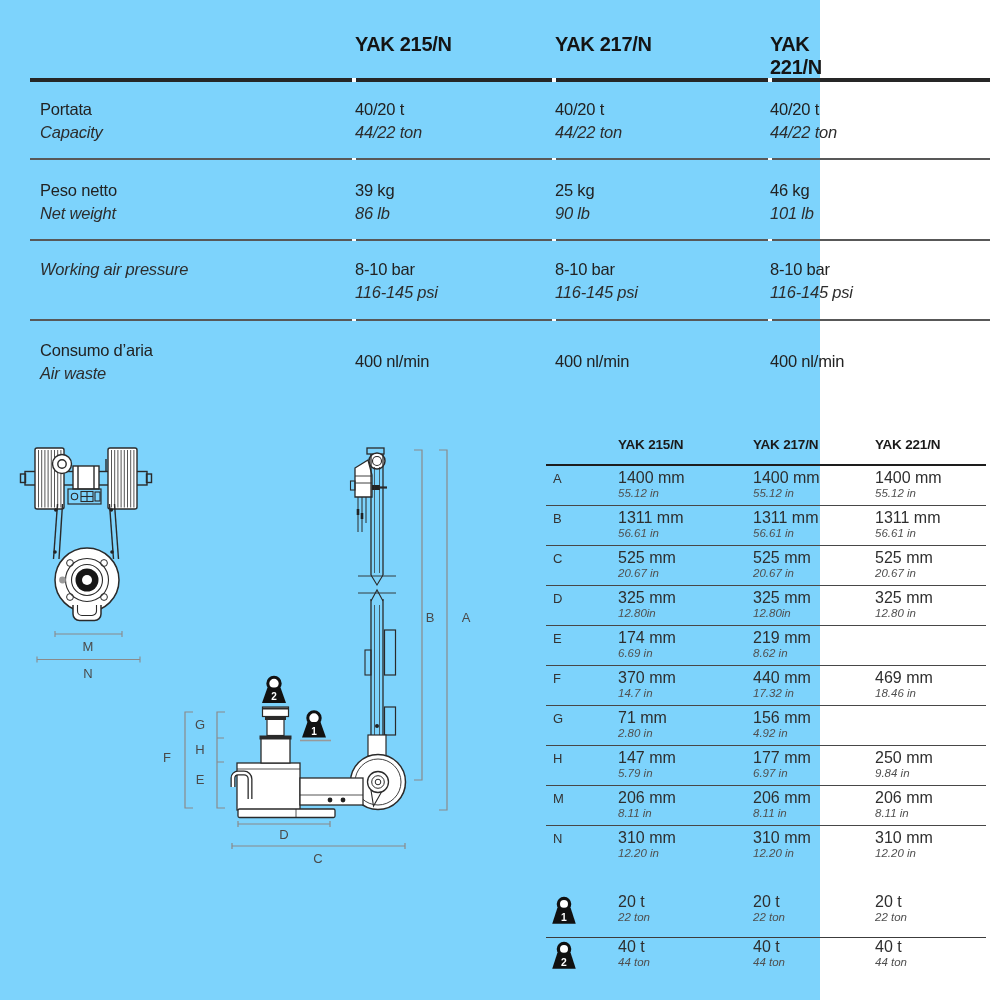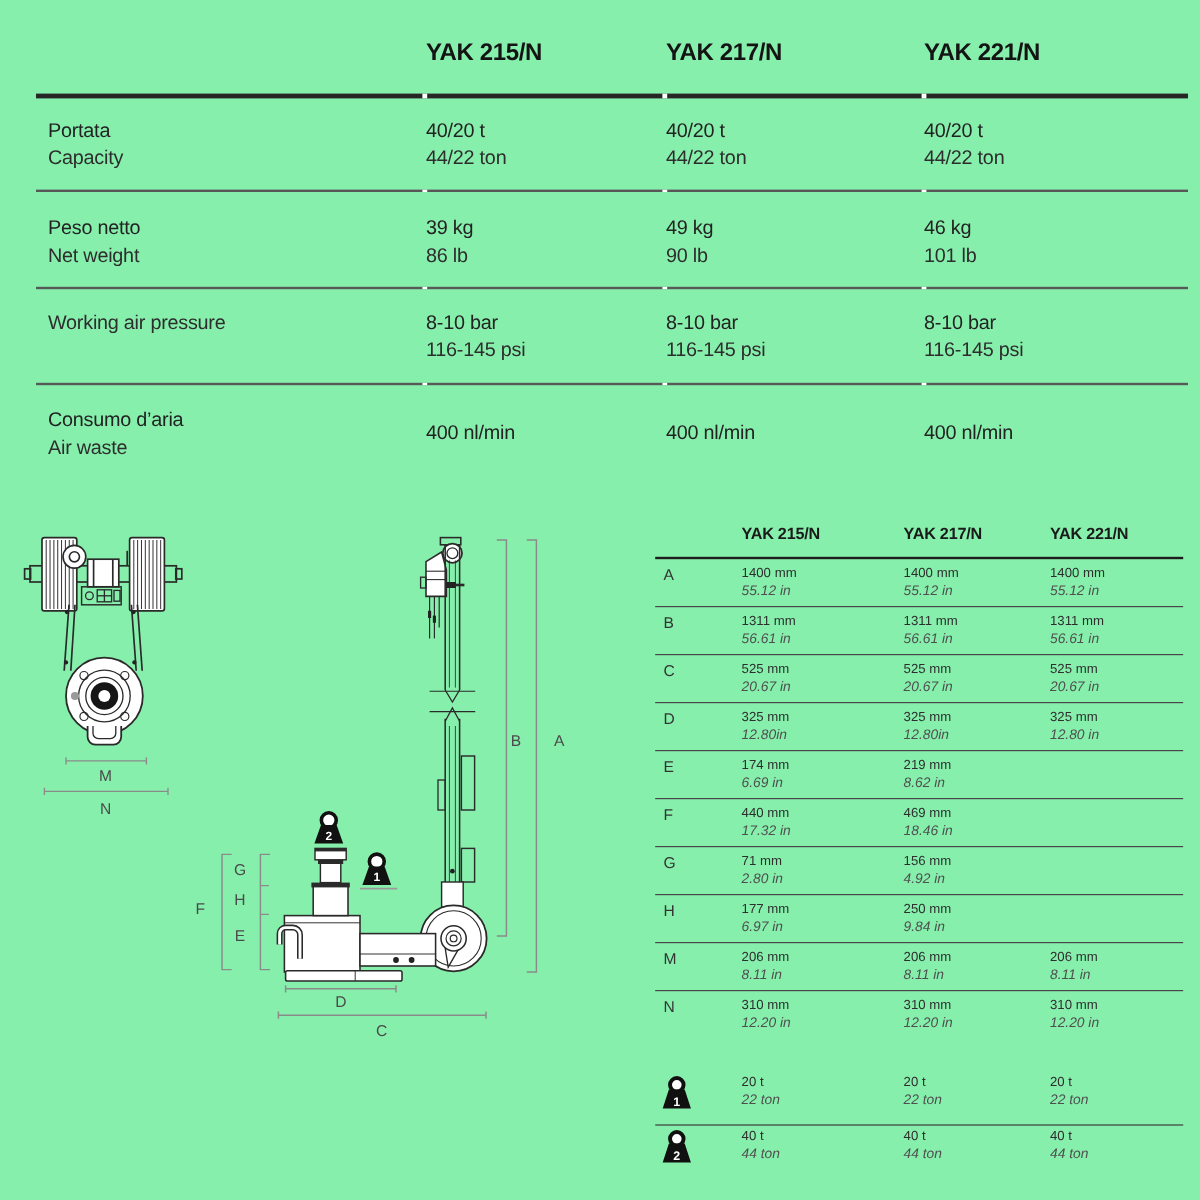--- a/index.html
+++ b/index.html
@@ -1,37 +1,37 @@
 <!DOCTYPE html>
 <html><head>
 <meta charset="utf-8">
 <style>
   html,body{margin:0;padding:0;background:#fff}
   body{width:1000px;height:1000px;overflow:hidden;font-family:"Liberation Sans",sans-serif;-webkit-font-smoothing:antialiased}
-  #page{position:relative;width:1000px;height:1000px;background:#86efac}
+  #page{position:relative;width:820px;height:1000px;background:#7dd3fc}
 
   
   .hdr{position:absolute;top:33px;font-size:20px;font-weight:700;color:#141414;letter-spacing:-0.3px}
   .cellblock{position:absolute}
   .p1{font-size:16.5px;line-height:23px;color:#222;letter-spacing:-0.2px;white-space:nowrap}
-  .p2{font-size:16.5px;line-height:23px;color:#2d2d2d;letter-spacing:-0.2px;white-space:nowrap}
+  .p2{font-size:16.5px;line-height:23px;color:#2d2d2d;font-style:italic;letter-spacing:-0.2px;white-space:nowrap}
   .rule{position:absolute;left:30px;width:960px}
   .rule-thick{top:78px;height:3.5px;background:#262626}
   .rule-thin{height:2px;background:#585858}
   .rule .gap{position:absolute;top:0;bottom:0;width:4px;background:#fff}
   .g1{left:322px}.g2{left:522px}.g3{left:738px}
 
   
   .dtable{position:absolute;left:546px;top:433px;width:440px}
   .drow{display:grid;grid-template-columns:72px 135px 122px 1fr;box-sizing:border-box}
   .dhead{height:33px;border-bottom:2.5px solid #1d1d1d;padding-top:4px;font-weight:700;font-size:13.5px;color:#1a1a1a;letter-spacing:-0.2px}
   .dbody{height:40px;border-bottom:1.5px solid #474747;padding-top:5px}
   .dbody.last{border-bottom:none}
   .dlet{padding-left:7px;font-size:13px;color:#333}
-  .dmm{font-size:11px;line-height:14.5px;color:#2e2e2e;white-space:nowrap}
+  .dmm{font-size:16px;line-height:14.5px;color:#2e2e2e;white-space:nowrap}
   .din{font-size:11.5px;line-height:14.5px;color:#4f4f4f;font-style:italic;white-space:nowrap}
   .loadrows{margin-top:27px}
   .lrow{height:45px;padding-top:2px;box-sizing:border-box}
   .lrow.first{border-bottom:1.5px solid #3c3c3c}
   .licon{padding-left:2px}
 
   
   #drawing{position:absolute;left:10px;top:435px}
   svg text{font-family:"Liberation Sans",sans-serif}
   .dimlabel{font-size:13px;fill:#4a4a4a}
@@ -86,21 +86,21 @@
 
   <div class="cellblock" style="left:40px;top:179px">
     <div class="p1">Peso netto</div>
     <div class="p2">Net weight</div>
   </div>
   <div class="cellblock" style="left:355px;top:179px">
     <div class="p1">39 kg</div>
     <div class="p2">86 lb</div>
   </div>
   <div class="cellblock" style="left:555px;top:179px">
-    <div class="p1">49 kg</div>
+    <div class="p1">25 kg</div>
     <div class="p2">90 lb</div>
   </div>
   <div class="cellblock" style="left:770px;top:179px">
     <div class="p1">46 kg</div>
     <div class="p2">101 lb</div>
   </div>
 
   <div class="cellblock" style="left:40px;top:258px">
     <div class="p2">Working air pressure</div>
   </div>
@@ -370,20 +370,24 @@
           <div class="din">6.69 in</div>
         </div>
       <div>
           <div class="dmm">219 mm</div>
           <div class="din">8.62 in</div>
         </div>
     </div>
     <div class="drow dbody">
       <div class="dlet">F</div>
       <div>
+          <div class="dmm">370 mm</div>
+          <div class="din">14.7 in</div>
+        </div>
+      <div>
           <div class="dmm">440 mm</div>
           <div class="din">17.32 in</div>
         </div>
       <div>
           <div class="dmm">469 mm</div>
           <div class="din">18.46 in</div>
         </div>
     </div>
     <div class="drow dbody">
       <div class="dlet">G</div>
@@ -391,20 +395,24 @@
           <div class="dmm">71 mm</div>
           <div class="din">2.80 in</div>
         </div>
       <div>
           <div class="dmm">156 mm</div>
           <div class="din">4.92 in</div>
         </div>
     </div>
     <div class="drow dbody">
       <div class="dlet">H</div>
+      <div>
+          <div class="dmm">147 mm</div>
+          <div class="din">5.79 in</div>
+        </div>
       <div>
           <div class="dmm">177 mm</div>
           <div class="din">6.97 in</div>
         </div>
       <div>
           <div class="dmm">250 mm</div>
           <div class="din">9.84 in</div>
         </div>
     </div>
     <div class="drow dbody">

